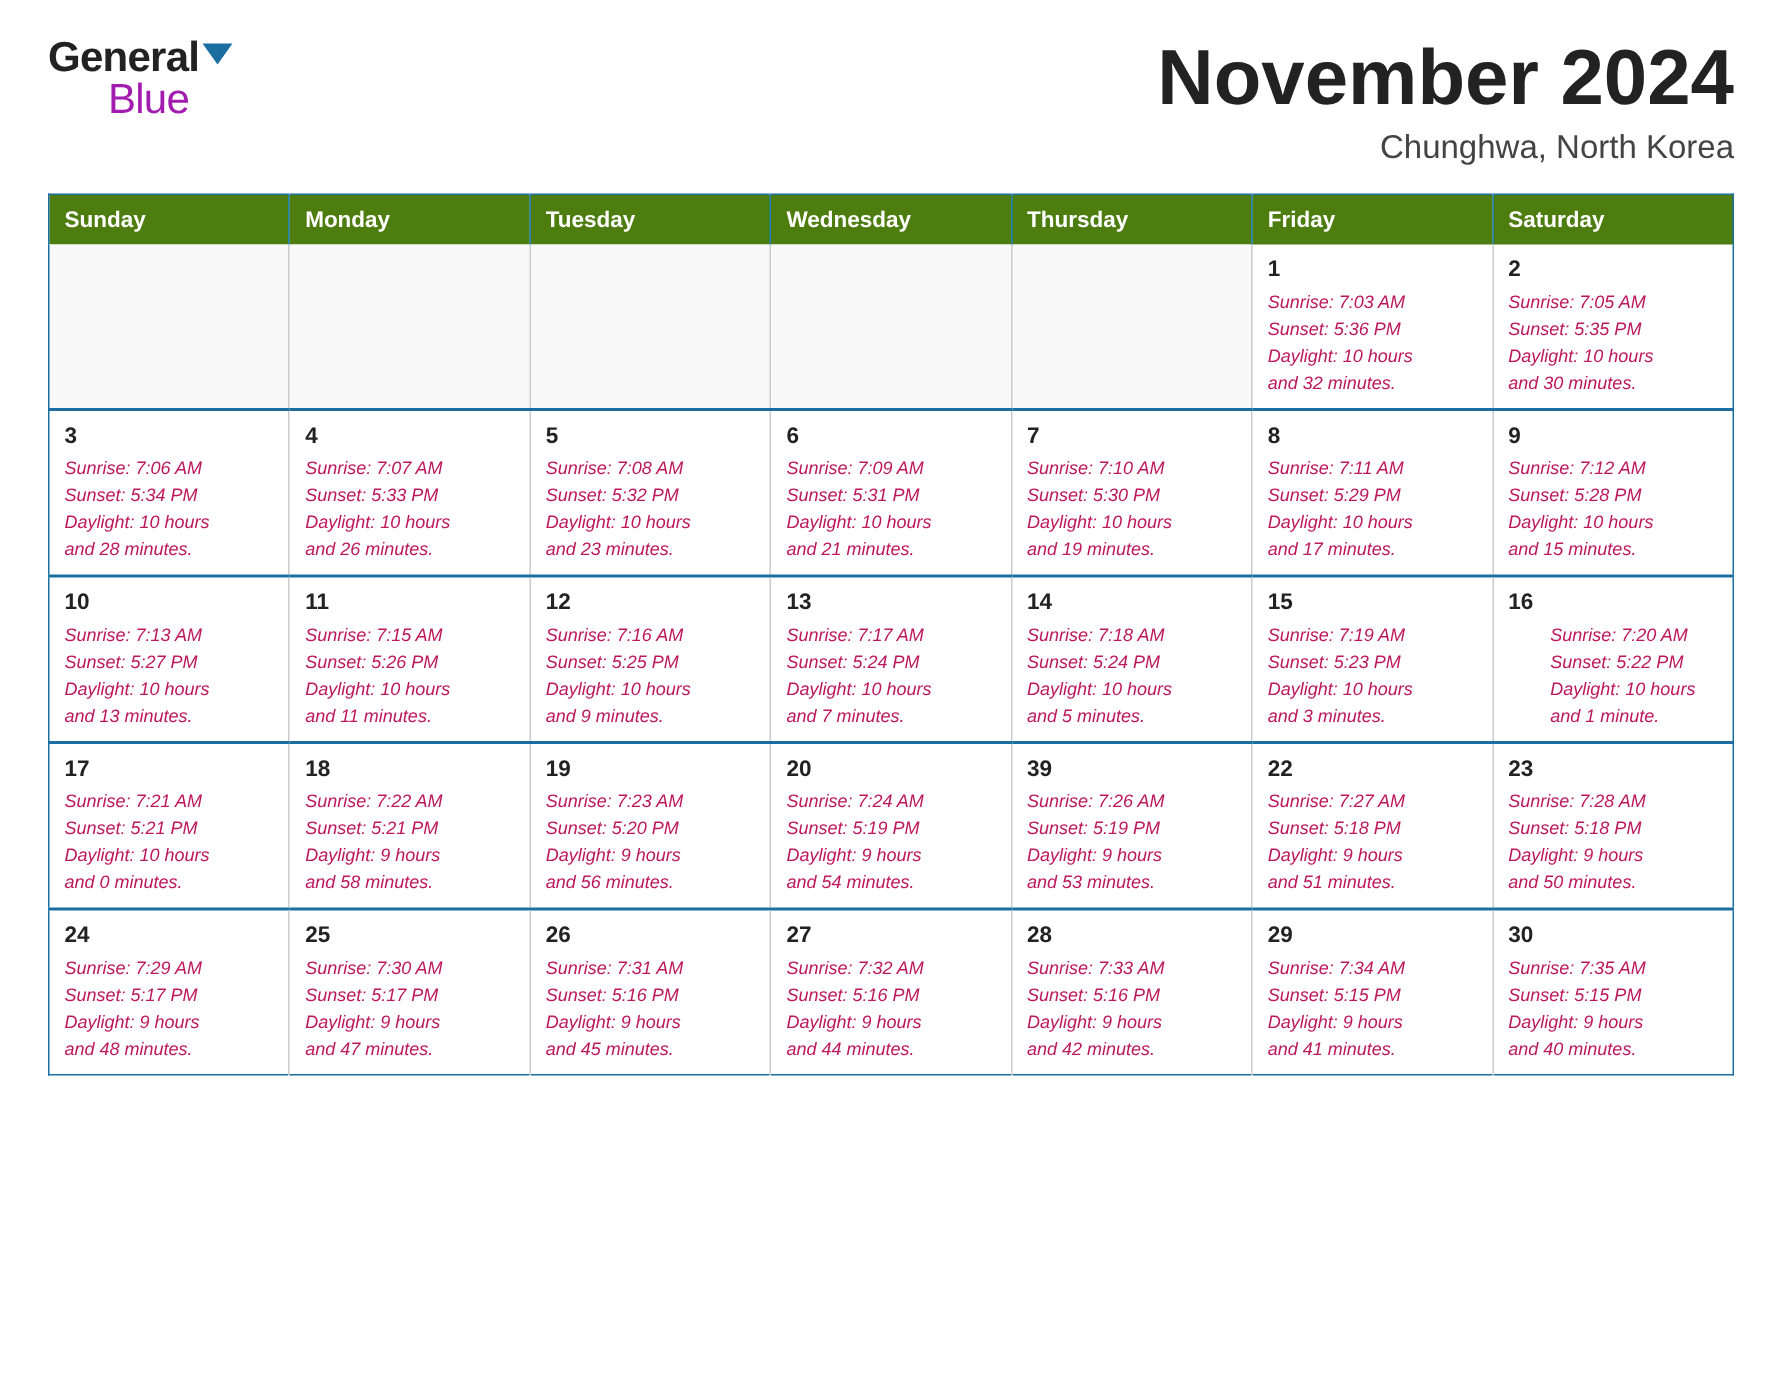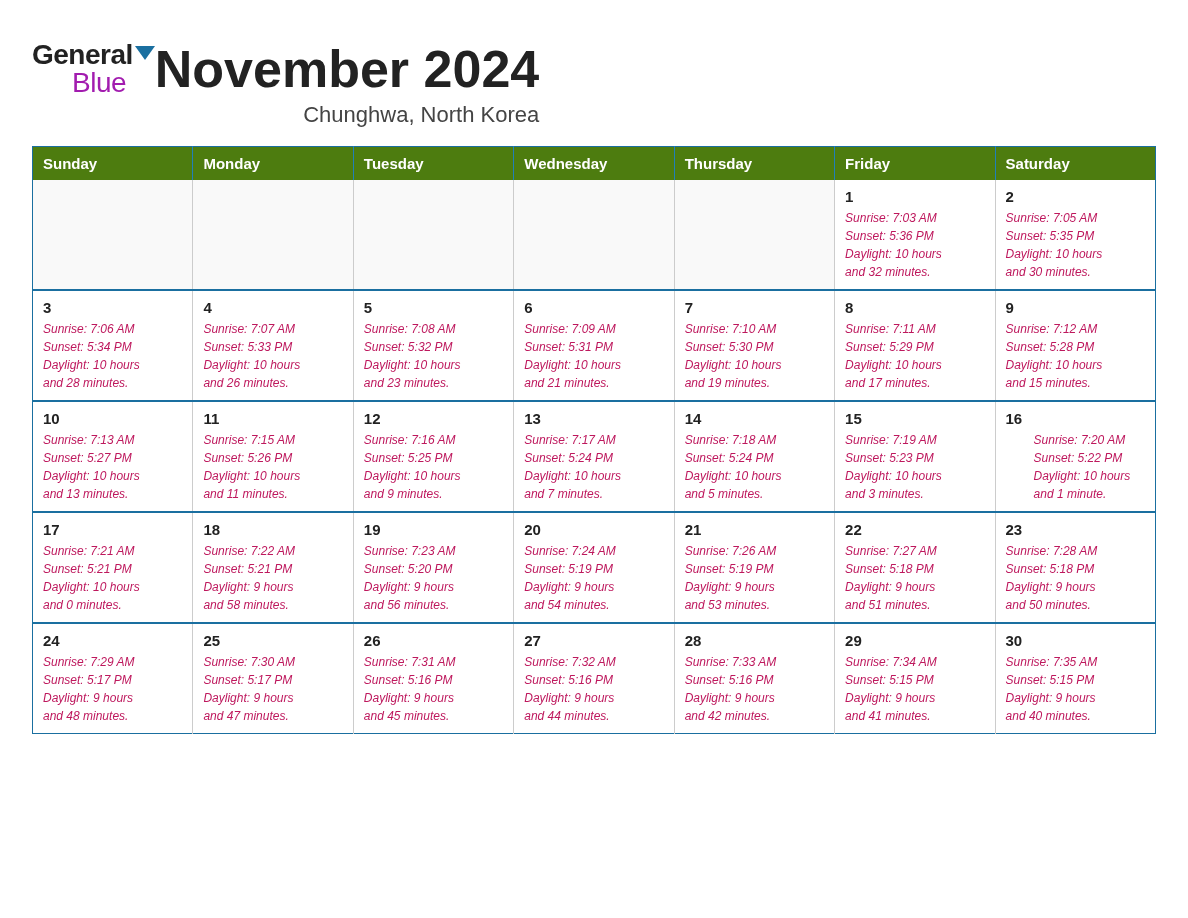--- a/index.html
+++ b/index.html
@@ -7,22 +7,22 @@
       font-family: Arial, sans-serif;
       background: #fff;
       color: #222;
       padding: 24px 32px;
       width: 1188px;
       min-height: 918px;
     }
     .header-row {
       display: flex;
       align-items: flex-start;
+      justify-content: space-between;
       margin-bottom: 18px;
-      margin-top: 17px;
     }
     .logo {
       display: flex;
       flex-direction: column;
       align-items: flex-start;
     }
     .logo-general {
       font-size: 28px;
       font-weight: bold;
       color: #222;
@@ -292,21 +292,21 @@
 and 56 minutes.</div>
         </td>
         <td>
           <div class="day-number">20</div>
           <div class="day-info" style="white-space: pre-line;">Sunrise: 7:24 AM
 Sunset: 5:19 PM
 Daylight: 9 hours
 and 54 minutes.</div>
         </td>
         <td>
-          <div class="day-number">21</div>
+          <div class="day-number">39</div>
           <div class="day-info" style="white-space: pre-line;">Sunrise: 7:26 AM
 Sunset: 5:19 PM
 Daylight: 9 hours
 and 53 minutes.</div>
         </td>
         <td>
           <div class="day-number">22</div>
           <div class="day-info" style="white-space: pre-line;">Sunrise: 7:27 AM
 Sunset: 5:18 PM
 Daylight: 9 hours

